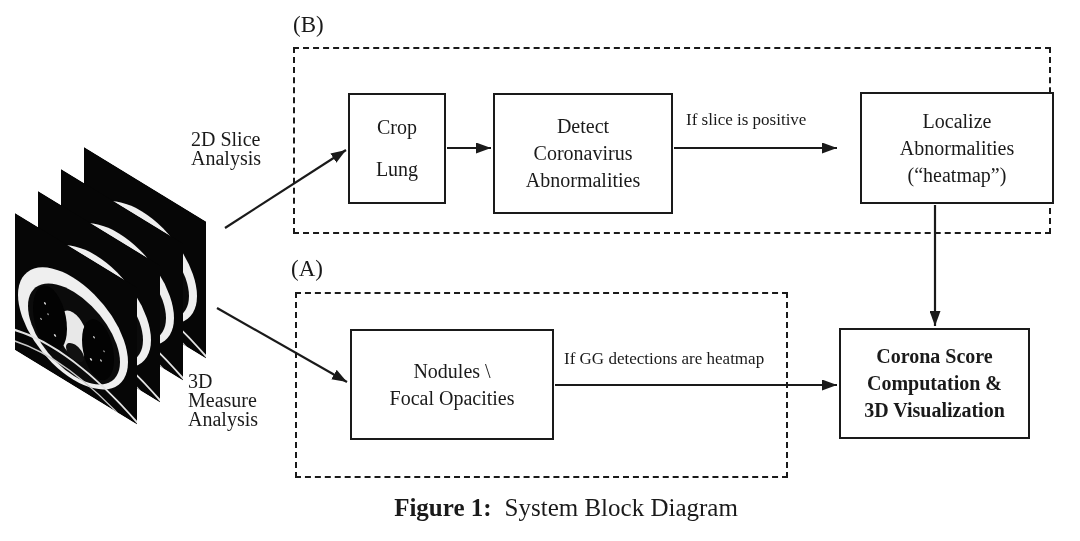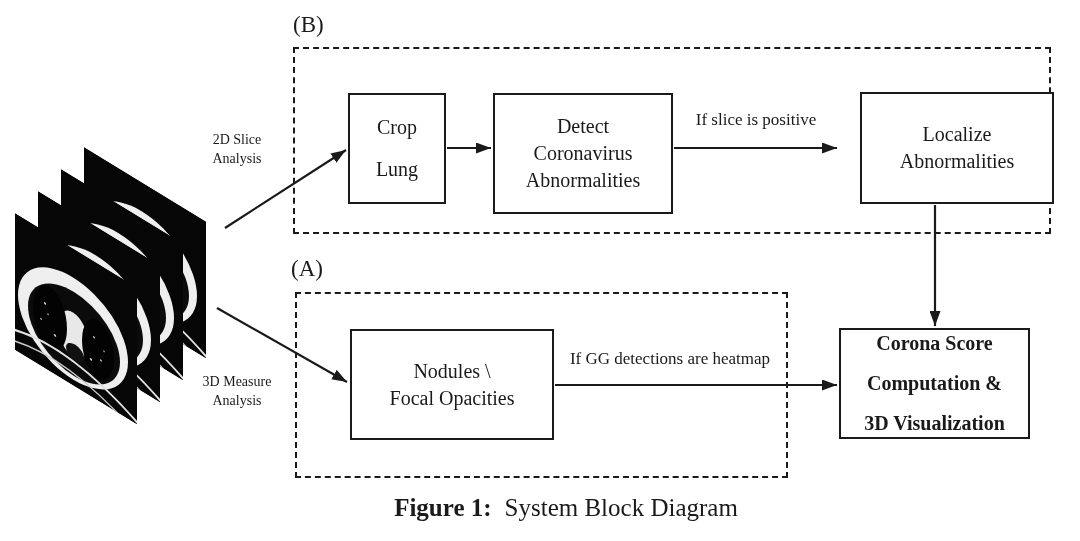--- a/index.html
+++ b/index.html
@@ -10,23 +10,23 @@
   .abs{position:absolute;box-sizing:border-box;}
   .dashed-box{border:2px dashed #1a1a1a;background:transparent;}
   .node{
     border:2.5px solid #1a1a1a;background:#ffffff;
     display:flex;flex-direction:column;align-items:center;justify-content:center;
     text-align:center;font-size:20px;line-height:27px;
   }
   .node span{display:block;}
   .node.bold{font-weight:bold;}
   .region-label{font-size:23px;line-height:24px;}
-  .path-label{font-size:14px;line-height:19px;text-align:center;}
+  .path-label{font-size:20px;line-height:19px;text-align:left;}
   .path-label span{display:block;}
-  .cond-label{font-size:17px;line-height:18px;text-align:center;white-space:nowrap;}
+  .cond-label{font-size:17px;line-height:18px;white-space:nowrap;}
   .caption{
     text-align:center;font-size:25px;line-height:34px;
   }
   .caption .prefix{font-weight:bold;margin-right:13px;}
   svg.overlay{position:absolute;left:0;top:0;pointer-events:none;}
 </style>
 </head>
 <body>
 
 <div class="abs dashed-box" style="left:293px;top:47px;width:758px;height:187px;"></div>
@@ -51,28 +51,29 @@
 
 <div class="abs node" style="left:493px;top:93px;width:180px;height:121px;">
   <span>Detect</span>
   <span>Coronavirus</span>
   <span>Abnormalities</span>
 </div>
 
 <div class="abs node" style="left:860px;top:92px;width:194px;height:112px;">
   <span>Localize</span>
   <span>Abnormalities</span>
+  <span>(“heatmap”)</span>
 </div>
 
 <div class="abs node" style="left:350px;top:329px;width:204px;height:111px;">
   <span>Nodules \</span>
   <span>Focal Opacities</span>
 </div>
 
-<div class="abs node bold" style="left:839px;top:328px;width:191px;height:111px;justify-content:space-between;">
+<div class="abs node bold" style="left:839px;top:328px;width:191px;height:111px;">
   <span>Corona Score</span>
   <span>Computation &amp;</span>
   <span>3D Visualization</span>
 </div>
 
 <div class="abs cond-label" style="left:686px;top:111px;width:140px;">If slice is positive</div>
 <div class="abs cond-label" style="left:564px;top:350px;width:212px;">If GG detections are heatmap</div>
 
 <div class="abs caption" style="left:51px;top:491px;width:1030px;">
   <span class="prefix">Figure 1:</span><span>System Block Diagram</span>

